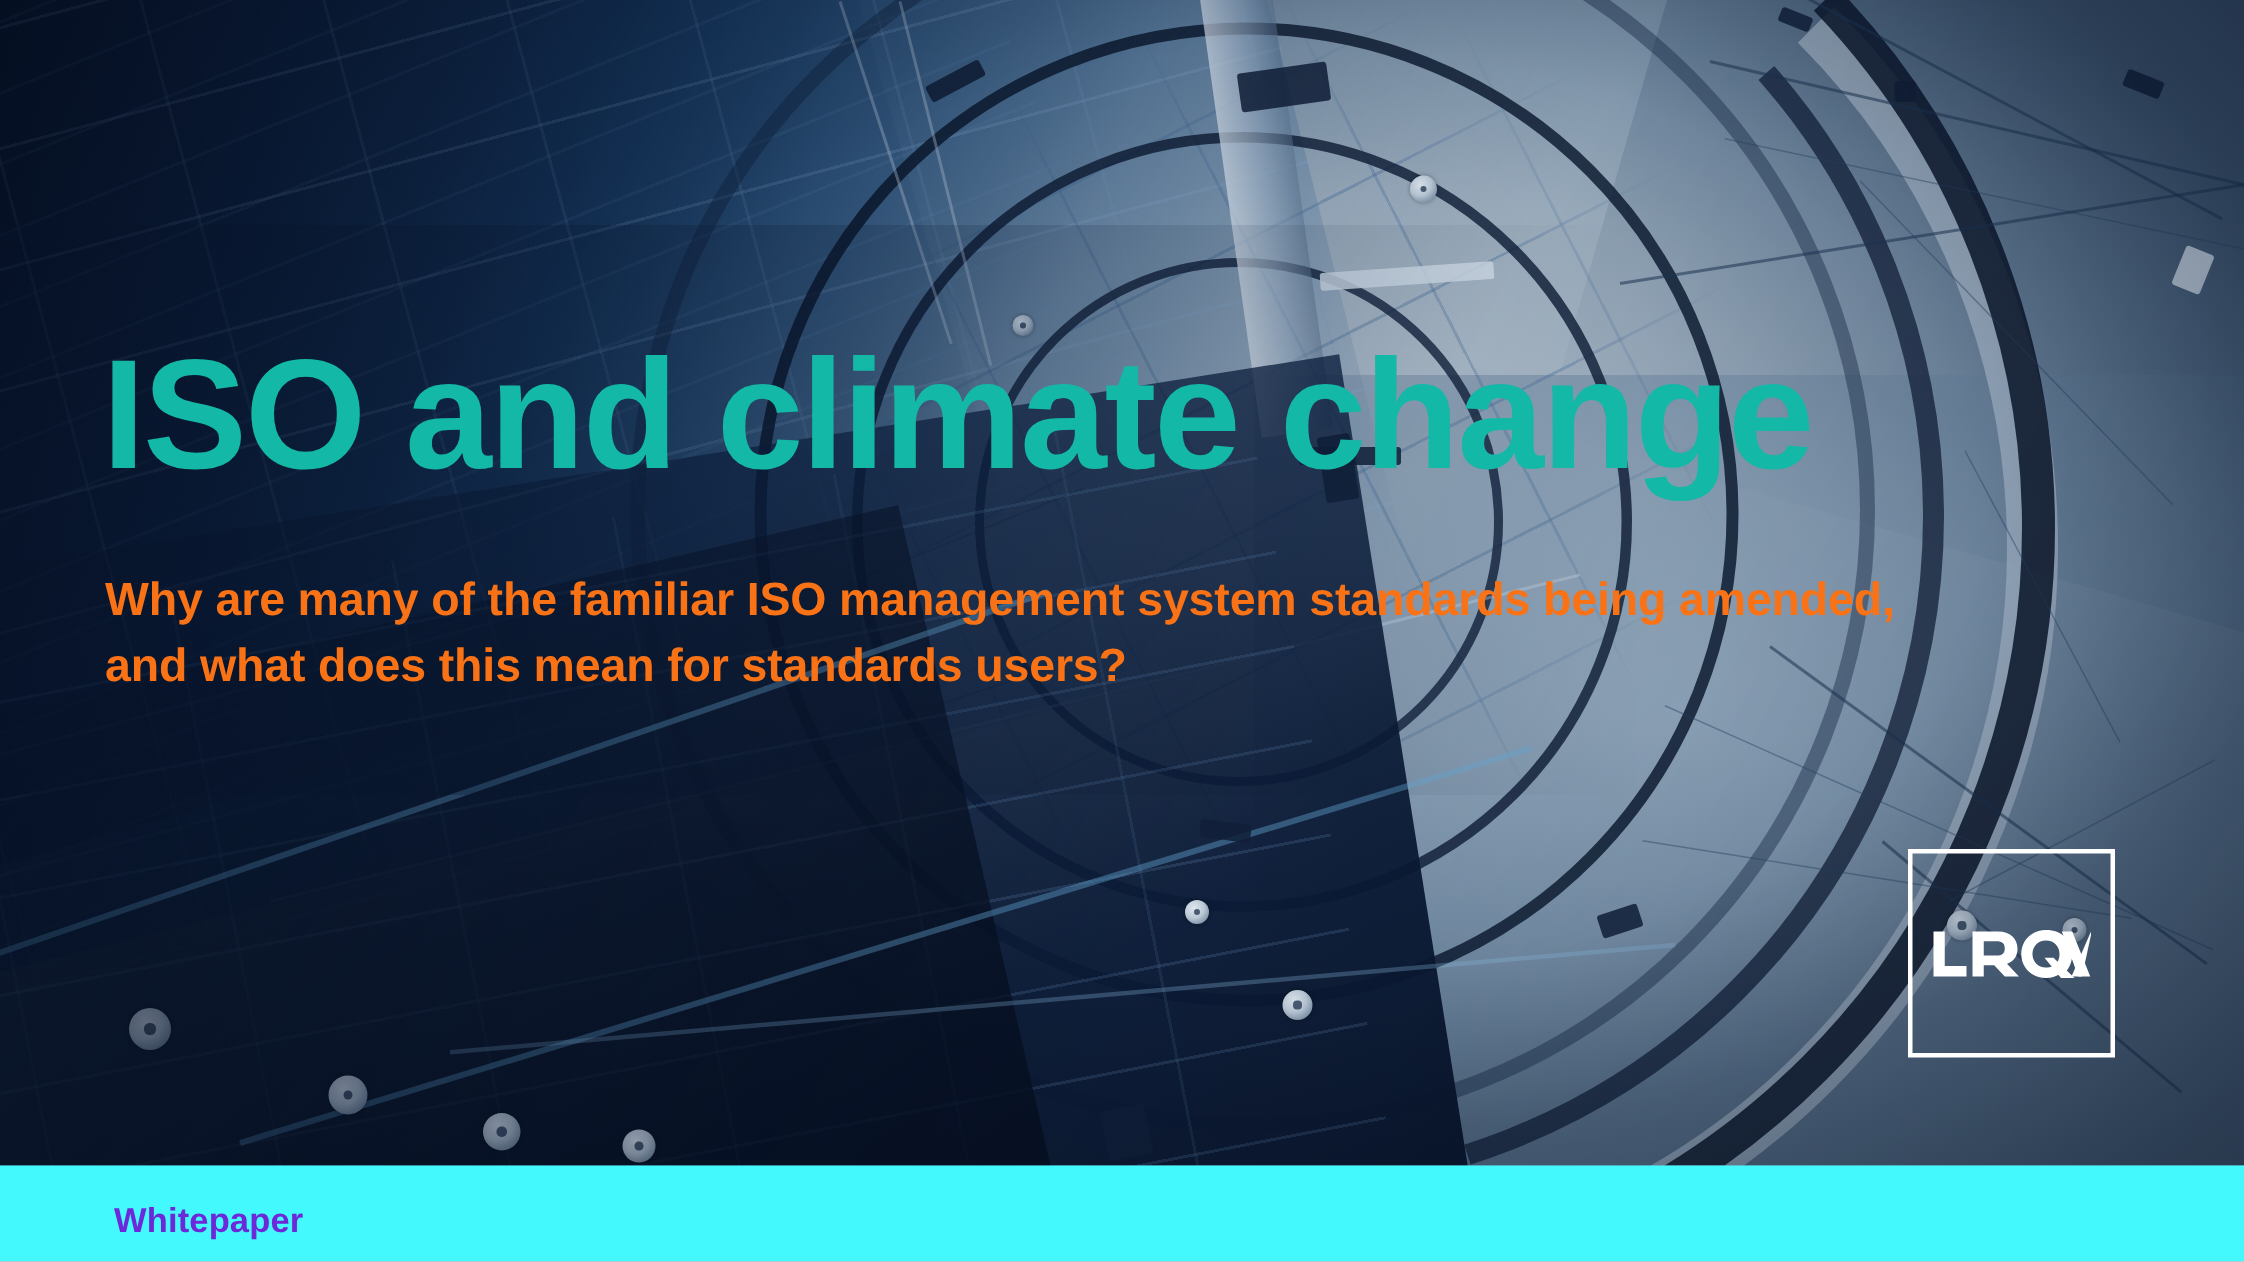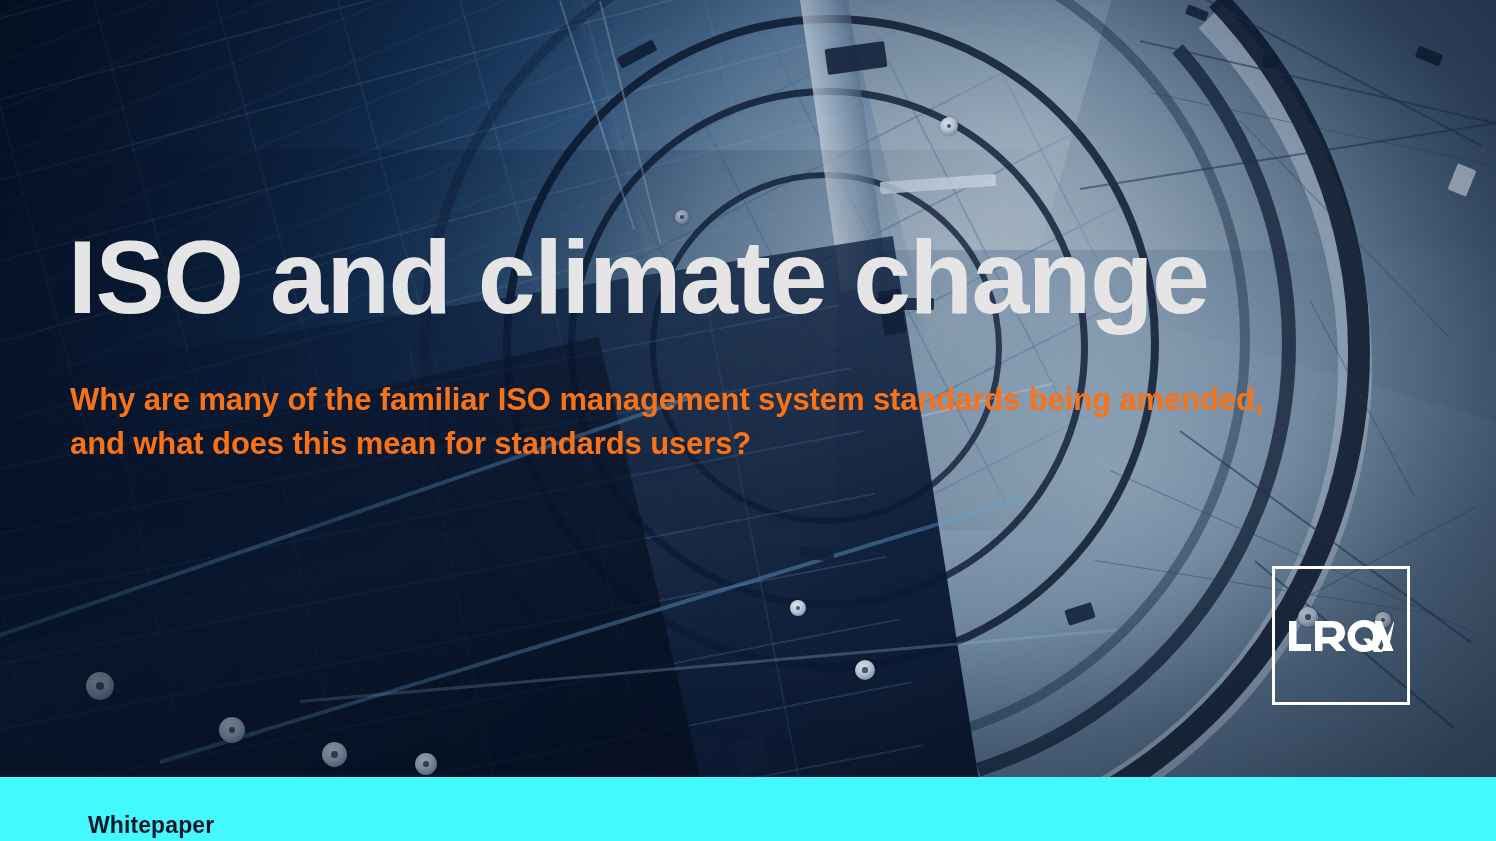--- a/index.html
+++ b/index.html
@@ -229,21 +229,21 @@
 
   
   .title {
     position: absolute;
     left: 68px;
     top: 225px;
     margin: 0;
     font-size: 104px;
     line-height: 1.0;
     font-weight: 700;
-    color: #e5e5e5;
+    color: #14b8a6;
     letter-spacing: -1.5px;
     white-space: nowrap;
   }
   .subtitle {
     position: absolute;
     left: 70px;
     top: 378px;
     margin: 0;
     width: 1230px;
     font-size: 31px;
@@ -277,24 +277,24 @@
     left: 0;
     top: 777px;
     width: 1496px;
     height: 64px;
     background: #44f9fd;
   }
   .footer-label {
     position: absolute;
     left: 72px;
     top: 19px;
-    margin: 16px;
+    margin: 4px;
     font-size: 23px;
     font-weight: 700;
-    color: #0f172a;
+    color: #6d28d9;
     letter-spacing: 0.1px;
     text-align: center;
   }
 </style>
 </head>
 <body>
 
 <div class="cover">
 
   <div class="photo">

